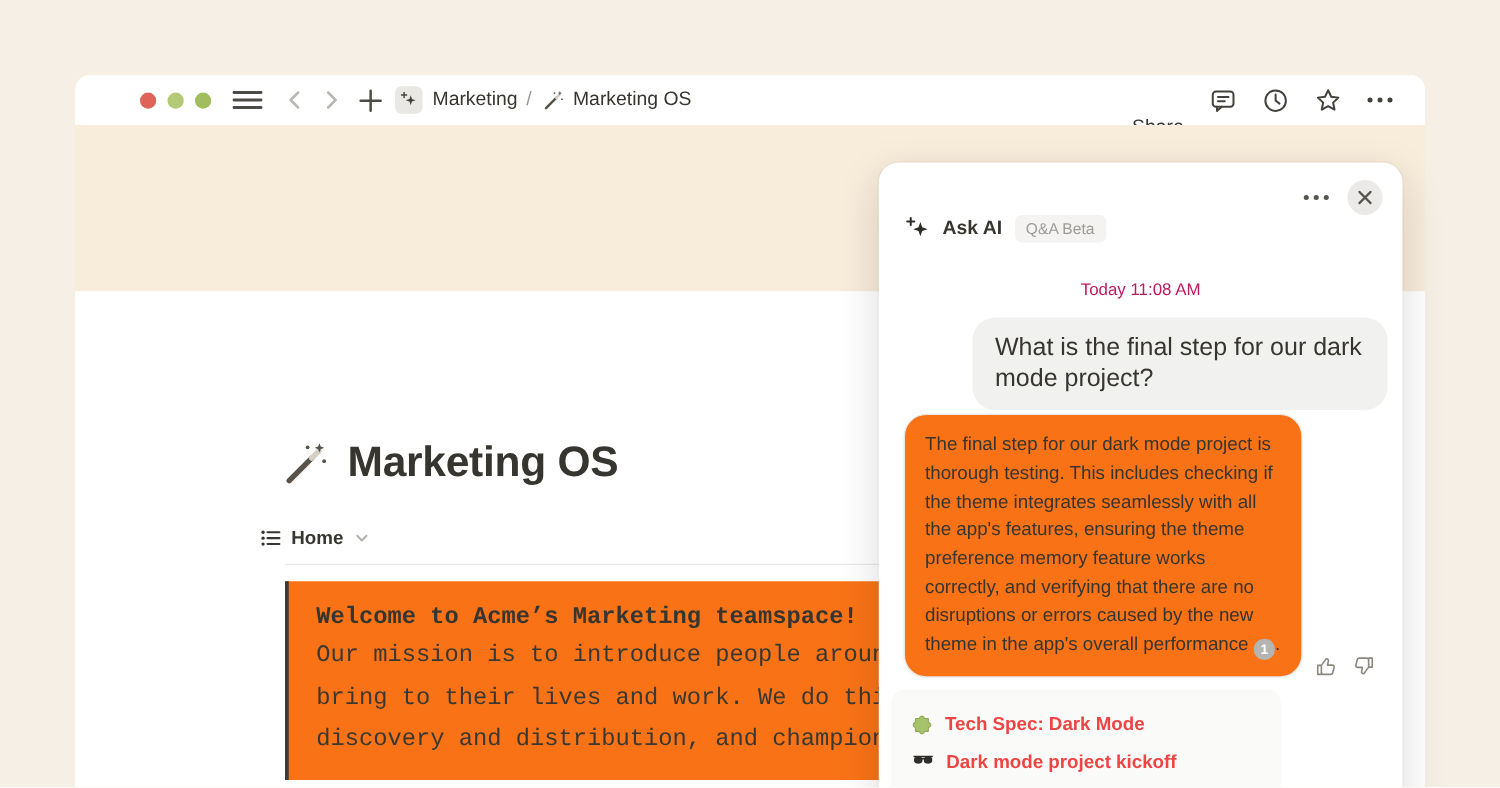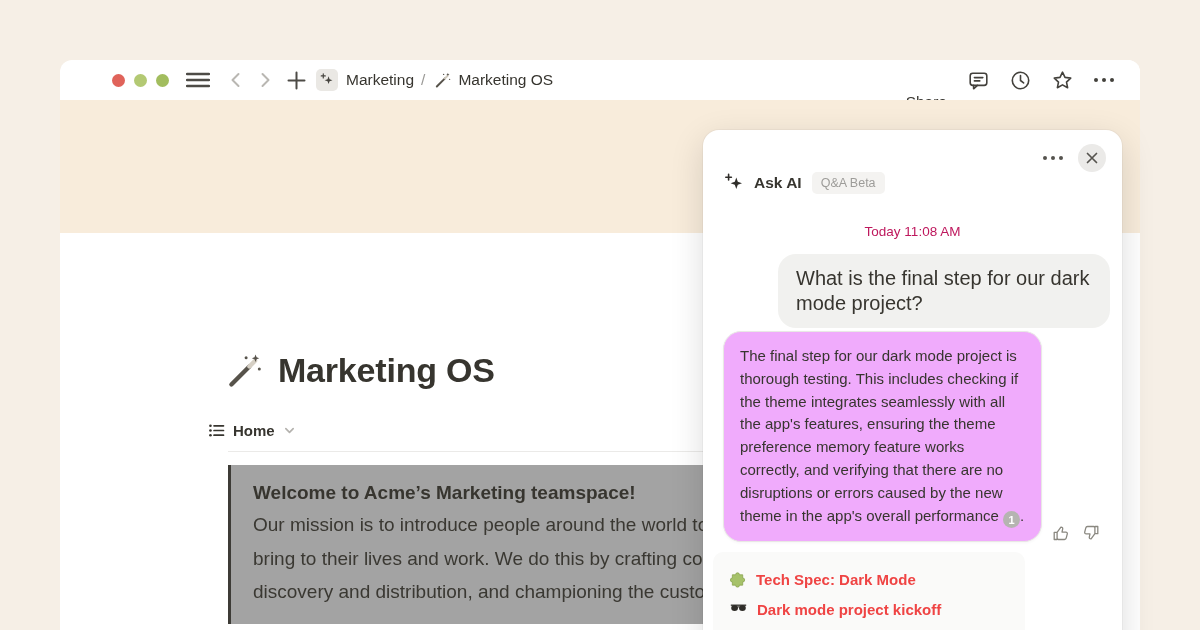--- a/index.html
+++ b/index.html
@@ -26,42 +26,42 @@
 
   .cover { position:absolute; left:0; top:40px; width:1080px; height:133px; background:#f8ecdb; }
 
   
   .page-title-row { position:absolute; left:166px; top:291px; display:flex; align-items:center; gap:16px; }
   .page-title { font-size:34px; font-weight:bold; letter-spacing:-0.2px; color:#37352f; }
   .view-row { position:absolute; left:148px; top:362px; display:flex; align-items:center; gap:8px; }
   .view-label { font-size:15px; font-weight:bold; }
   .view-divider { position:absolute; left:168px; top:391px; width:867px; height:1px; background:#ebeae8; }
 
-  .callout { position:absolute; left:168px; top:405px; width:867px; background:#a3a3a3;
-             border-left:3px solid #3d3b36; padding:13px 24px 15px 22px; overflow:hidden; }
+  .callout { position:absolute; left:168px; top:405px; width:867px; background:#f97316;
+             border-left:3px solid #3d3b36; padding:13px 24px 15px 22px; overflow:hidden;font-family:Liberation Mono, monospace; }
   .callout-heading { font-size:19px; font-weight:bold; line-height:30px; white-space:nowrap; }
   .callout-line { font-size:19px; line-height:33.5px; white-space:nowrap; color:#3a3832; }
 
   
   .ai-panel { position:absolute; left:703px; top:130px; width:419px; height:540px; background:#ffffff;
               border-radius:16px; box-shadow:0 10px 34px rgba(0,0,0,.14), 0 0 0 1px rgba(0,0,0,.03); }
   .panel-controls { position:absolute; top:14px; right:16px; display:flex; align-items:center; gap:15px; }
   .panel-dots i { background:#55534e; }
   .close-btn { width:28px; height:28px; border-radius:50%; background:#ebeae8;
                display:flex; align-items:center; justify-content:center; cursor:pointer; }
   .panel-header { position:absolute; left:21px; top:42px; display:flex; align-items:center; gap:10px; }
   .panel-title { font-size:15.5px; font-weight:bold; }
   .beta-badge { background:#f4f3f1; color:#9d9c99; font-size:12.5px; padding:4px 9px; border-radius:5px; }
 
   .timestamp { position:absolute; left:0; top:94px; width:100%; text-align:center;
                font-size:13.5px; color:#be185d; }
 
   .bubble-user { position:absolute; right:12px; top:124px; max-width:332px; background:#f1f1ef;
                  border-radius:18px; padding:12px 18px; font-size:20px; line-height:25px; color:#37352f; }
-  .bubble-ai { position:absolute; left:20px; top:201px; width:319px; background:#f0abfc;
+  .bubble-ai { position:absolute; left:20px; top:201px; width:319px; background:#f97316;
                border:1px solid #e9e8e5; border-radius:18px; padding:13px 16px;
                font-size:15px; line-height:22.8px; color:#37352f; box-shadow:0 1px 3px rgba(0,0,0,.04); }
   .cite { display:inline-flex; width:17px; height:17px; border-radius:50%; background:#b5b4b1;
           color:#fff; font-size:11px; font-weight:bold; align-items:center; justify-content:center;
           vertical-align:-3px; cursor:pointer; }
   .thumbs { position:absolute; right:22px; top:394px; display:flex; gap:12px; }
   .thumbs span { cursor:pointer; display:flex; }
 
   .sources { position:absolute; left:10px; top:422px; width:312px; height:230px;
              background:#fafaf9; border-radius:10px; padding:12px 0 0 17px; }

